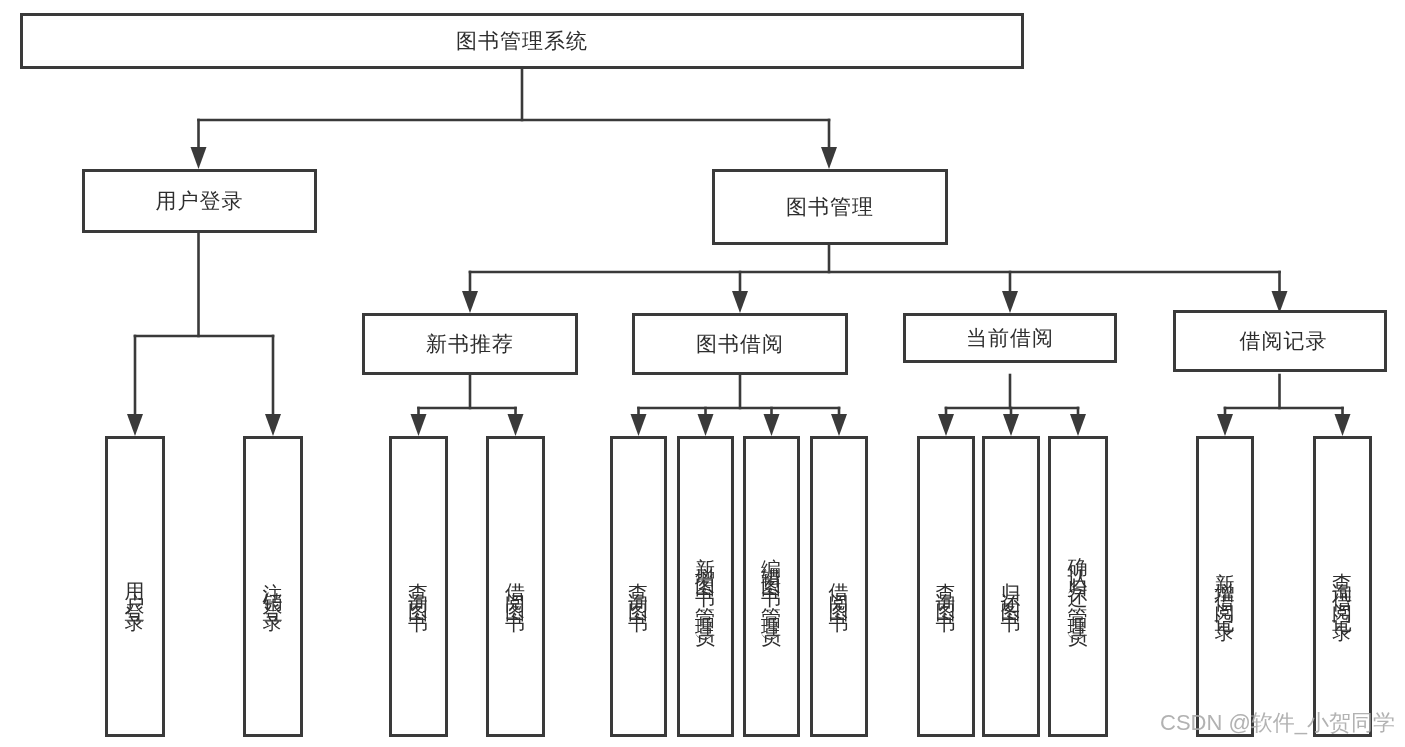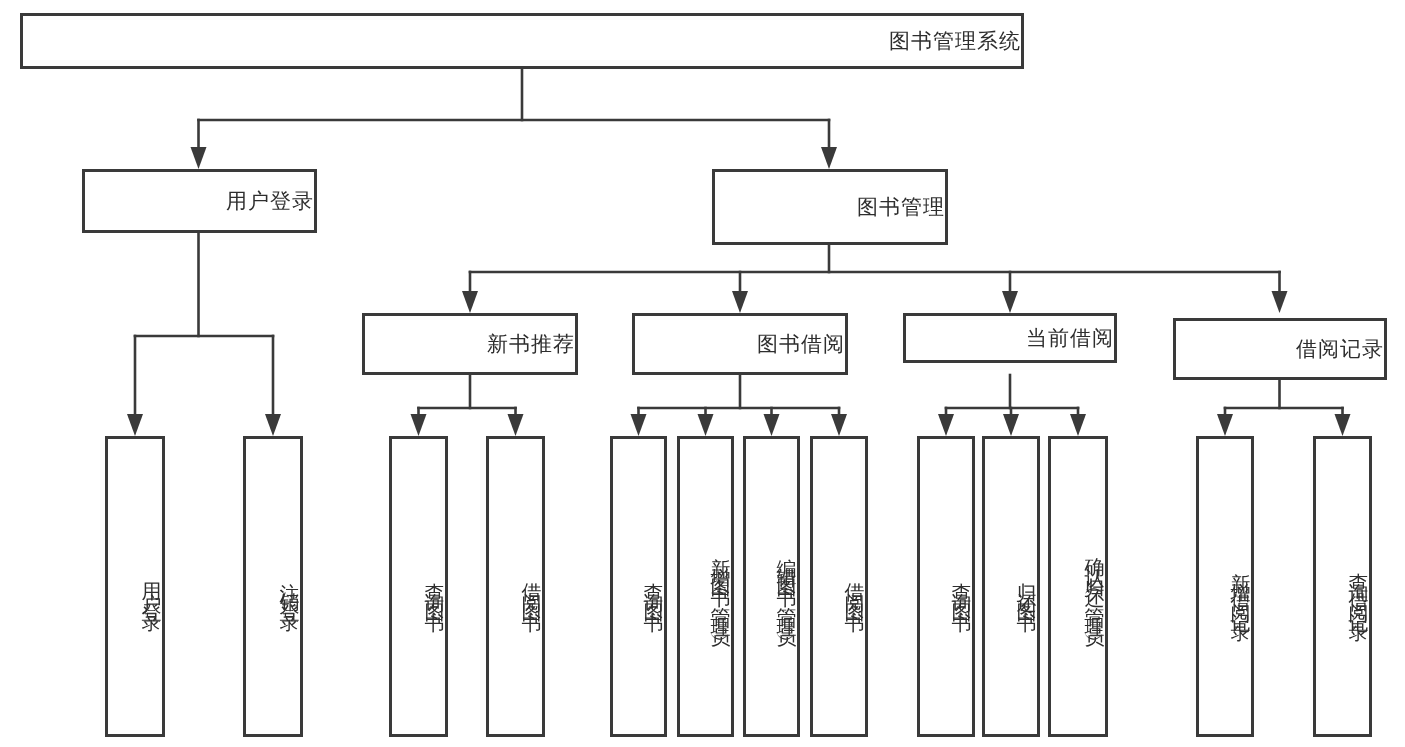--- a/index.html
+++ b/index.html
@@ -6,21 +6,21 @@
   .canvas{
     position:relative;width:1405px;height:747px;background:#ffffff;overflow:hidden;
     font-family:"Liberation Sans","DejaVu Sans",sans-serif;
   }
   .connectors{position:absolute;left:0;top:0;z-index:1;}
   .connectors line{stroke:#3a3a3a;stroke-width:2.6;stroke-linecap:square;}
   .connectors polygon{fill:#3a3a3a;}
   .box{
     position:absolute;z-index:2;box-sizing:border-box;
     background:#ffffff;border:3px solid #3a3a3a;
-    display:flex;align-items:center;justify-content:flex-end;
+    display:flex;align-items:center;justify-content:center;
     color:#2e2e2e;font-size:21px;letter-spacing:1px;
   }
   .vbox span{
     writing-mode:vertical-rl;text-orientation:mixed;
     font-size:20px;line-height:1;letter-spacing:10px;
   }
   .watermark{
     position:absolute;z-index:3;left:1160px;top:708px;
     font-size:22px;color:rgba(170,170,170,0.9);white-space:nowrap;
   }
@@ -119,21 +119,21 @@
 
   <div class="box" style="left:632px;top:313px;width:216px;height:62px;">
     <span>图书借阅</span>
   </div>
   <div class="box" style="left:362px;top:313px;width:216px;height:62px;">
     <span>新书推荐</span>
   </div>
   <div class="box" style="left:903px;top:313px;width:214px;height:50px;">
     <span>当前借阅</span>
   </div>
-  <div class="box" style="left:1173px;top:318px;width:214px;height:62px;padding-left:7px;">
+  <div class="box" style="left:1173px;top:310px;width:214px;height:62px;padding-left:7px;">
     <span>借阅记录</span>
   </div>
 
   <div class="box vbox" style="left:105px;top:436px;width:60px;height:301px;">
     <span>用户登录</span>
   </div>
   <div class="box vbox" style="left:243px;top:436px;width:60px;height:301px;">
     <span>注销登录</span>
   </div>
 
@@ -167,14 +167,15 @@
     <span>确认归还（管理员）</span>
   </div>
 
   <div class="box vbox" style="left:1196px;top:436px;width:58px;height:301px;">
     <span>新增借阅记录</span>
   </div>
   <div class="box vbox" style="left:1313px;top:436px;width:59px;height:301px;">
     <span>查询借阅记录</span>
   </div>
 
+  <div class="watermark">CSDN @软件_小贺同学</div>
 
 </div>
 
 </body></html>

